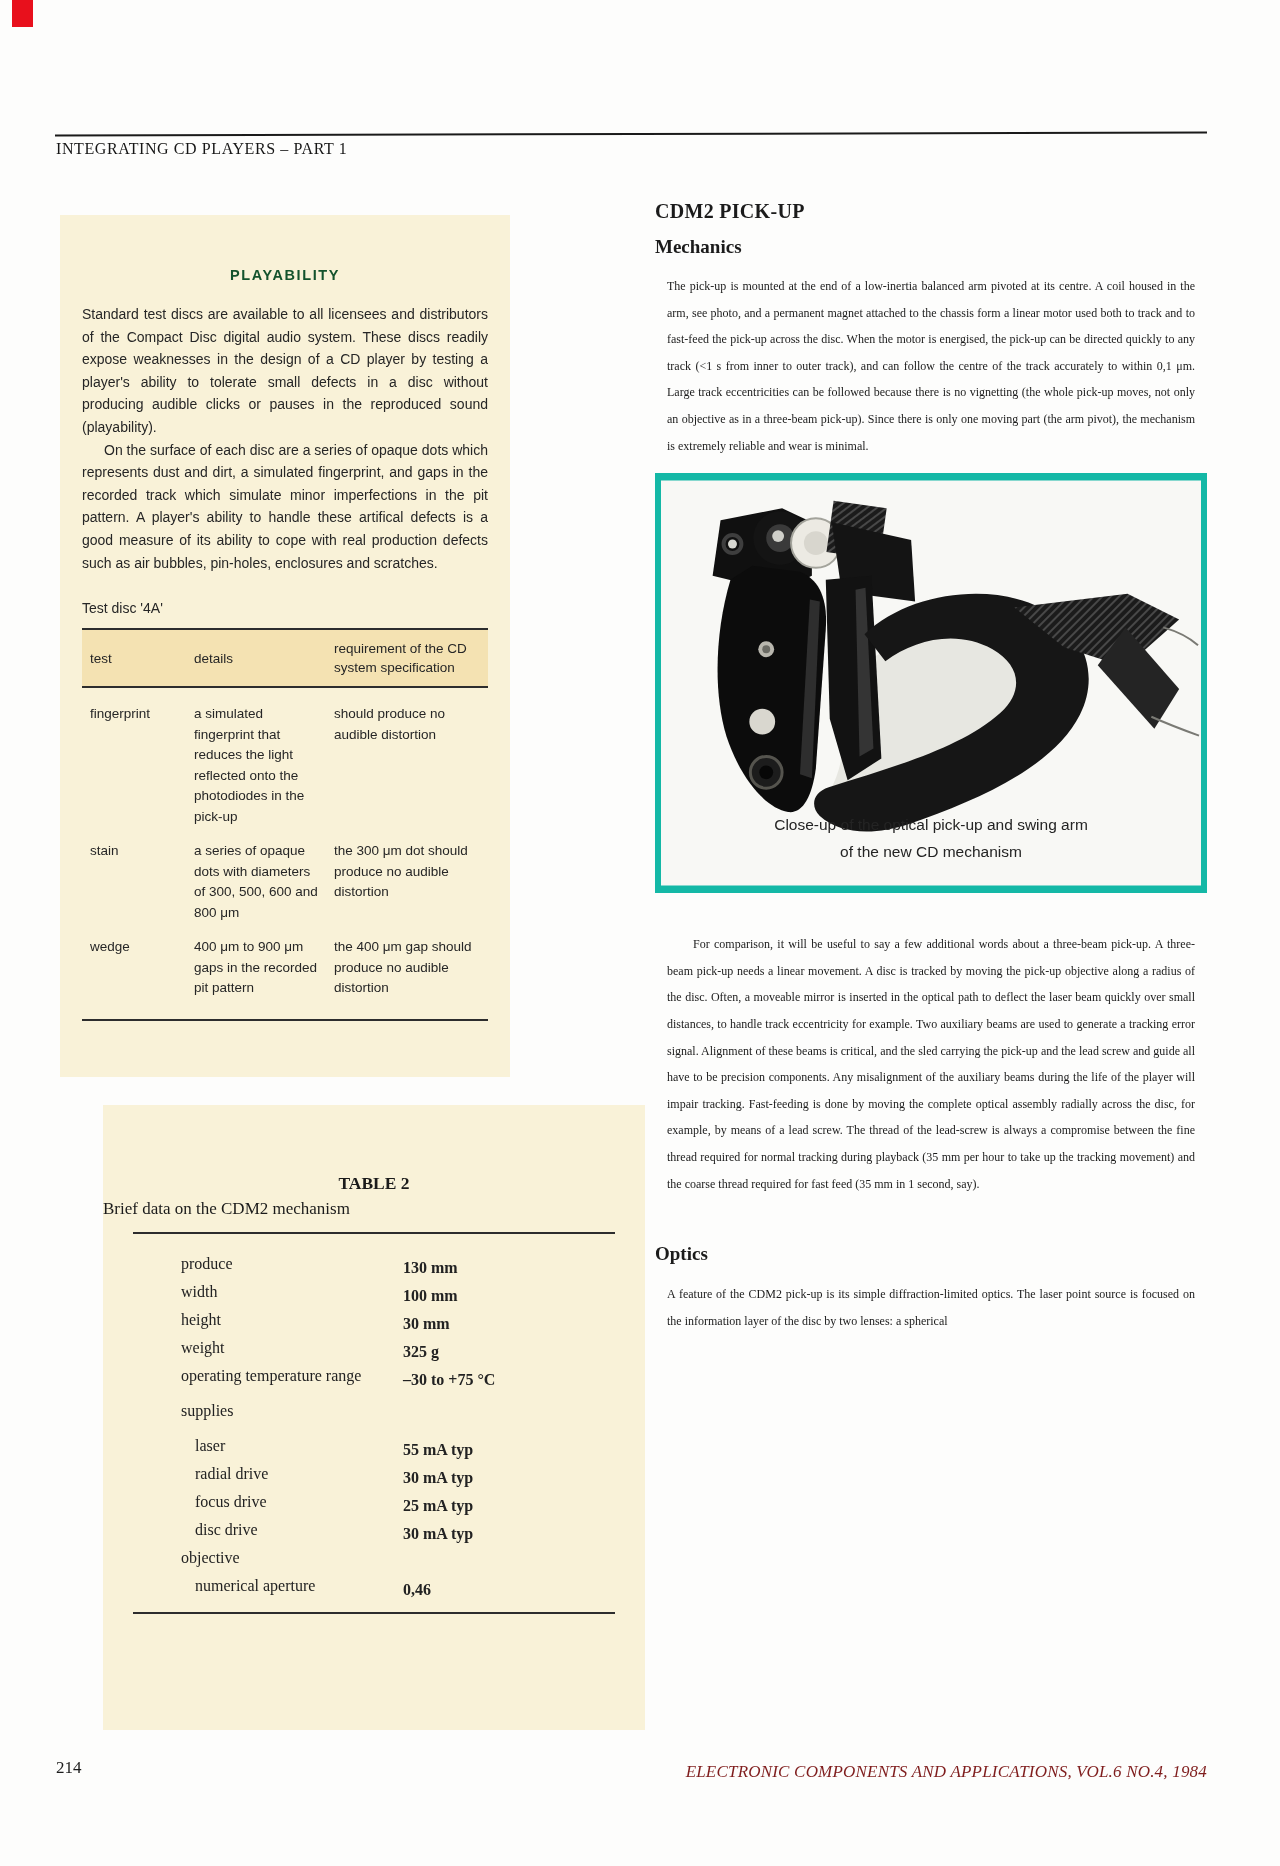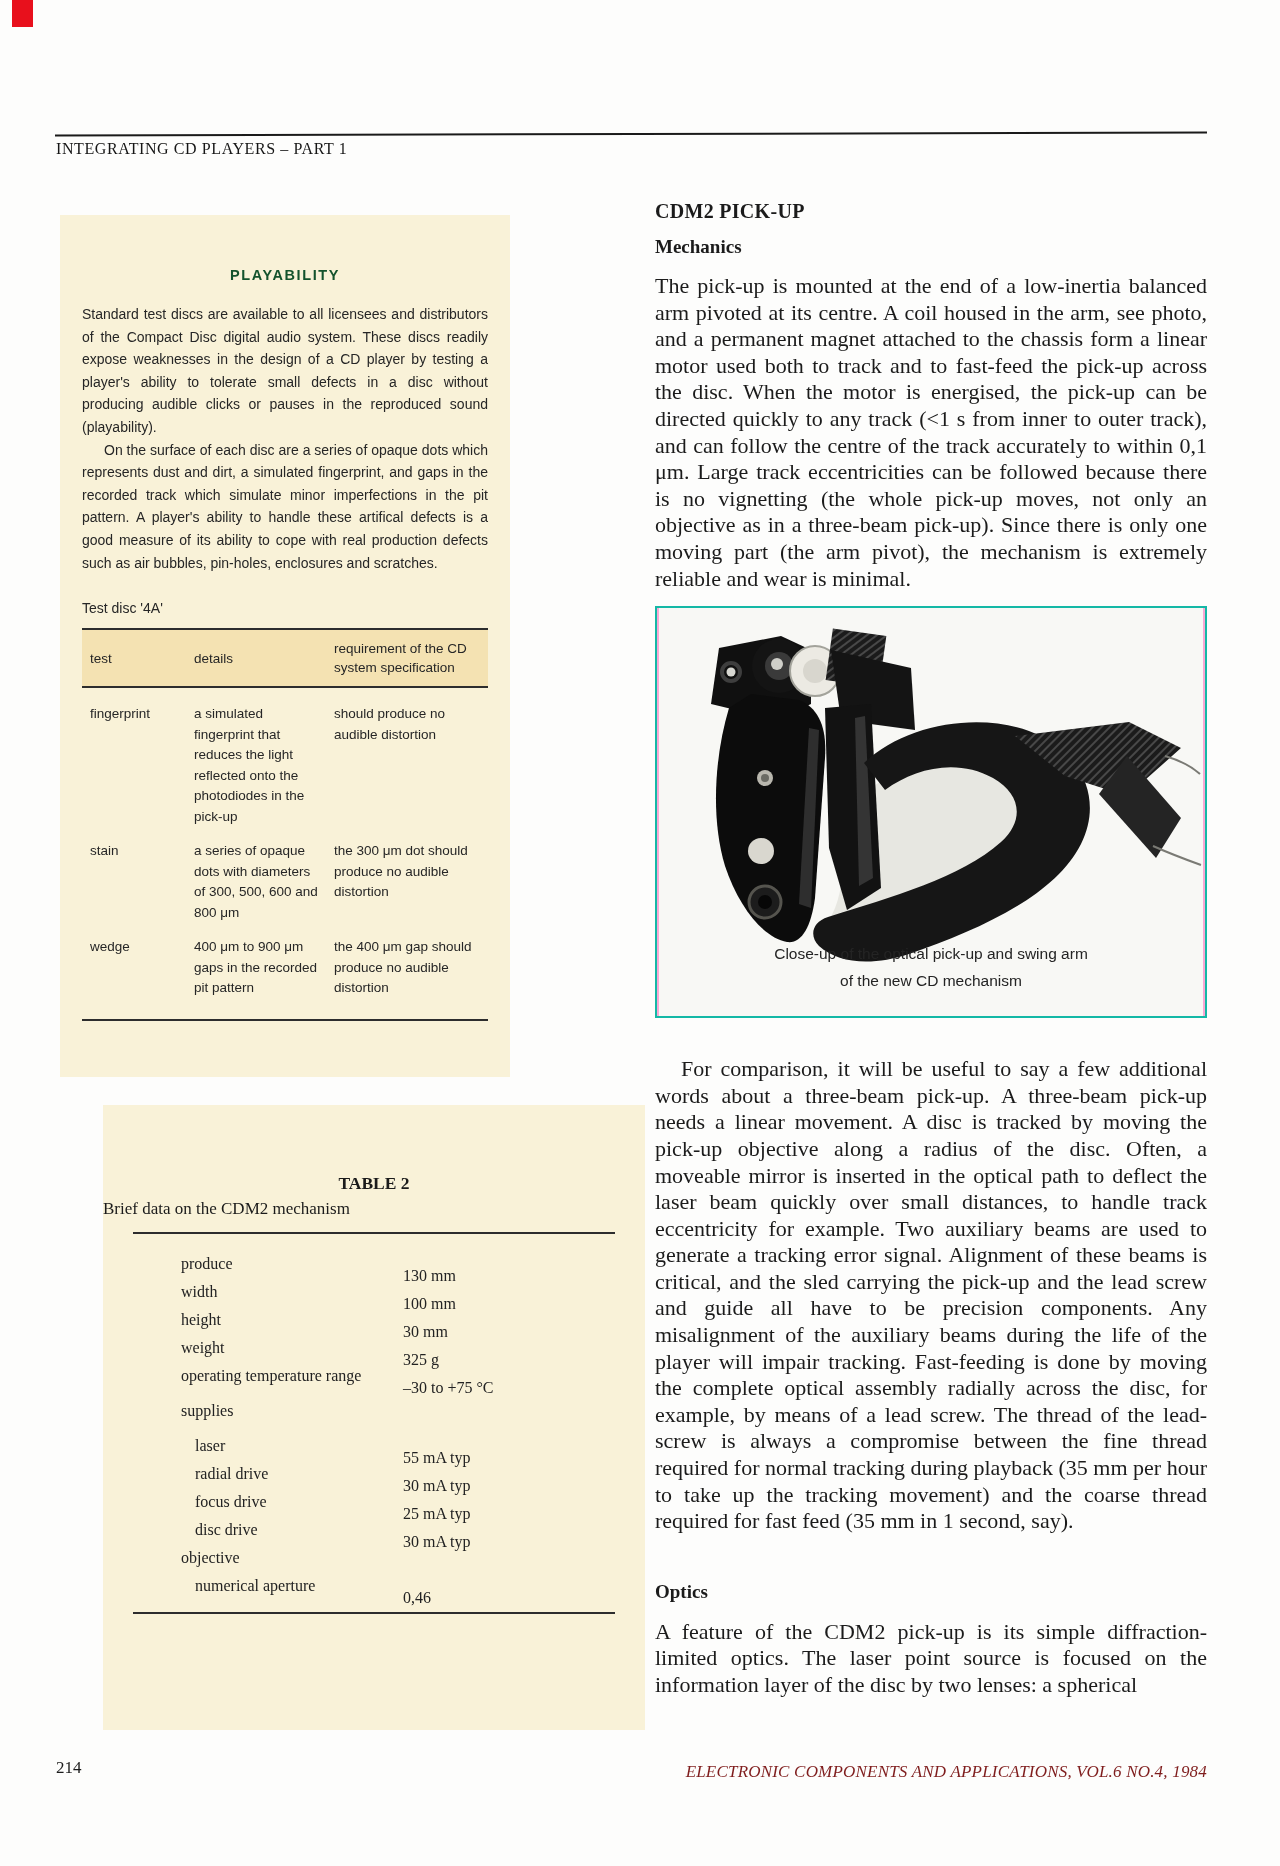--- a/index.html
+++ b/index.html
@@ -59,39 +59,39 @@
   .t2-subtitle{
     text-align:left;font-family:"Liberation Serif",serif;font-weight:normal;
     font-size:17px;color:#1b1b1b;margin:5px 0 0;
   }
   .t2-rule{height:2px;background:#2d2d2d;margin:13px 30px 0;}
   .t2-rows{margin:16px 30px 0;font-family:"Liberation Serif",serif;font-size:16px;color:#222;}
   .t2-row{position:relative;line-height:28px;}
   .t2-row .t2-label{padding-left:48px;}
   .t2-row.sub .t2-label{padding-left:62px;}
   .t2-row.gap{margin-top:7px;}
-  .t2-row .t2-value{position:absolute;left:270px;top:12px;white-space:nowrap;}
+  .t2-row .t2-value{position:absolute;left:270px;top:4px;white-space:nowrap;font-weight:bold;}
   .t2-rule.bottom{margin-top:12px;}
 
   
   .rightcol{
     position:absolute;left:655px;top:200px;width:552px;
     font-family:"Liberation Serif",serif;color:#1b1b1b;
   }
   .sec-title{font-size:20px;font-weight:bold;margin:0 0 13px;letter-spacing:0.3px;}
   .sub-title{font-size:19px;font-weight:bold;margin:0 0 15px;}
-  .body-para{font-size:22px;line-height:26.6px;text-align:justify;margin:0;}
+  .body-para{font-size:12px;line-height:26.6px;text-align:justify;margin:12px;}
   .body-para.indented{text-indent:26px;}
   .comp-para{margin-top:38px;}
   .optics-h{margin-top:46px;margin-bottom:0;}
   .optics-p{margin-top:16px;}
 
   .photo-figure{
-    margin:14px 0 0;border:2px solid #14b8a6;height:408px;position:relative;
-    background:#f9a8d4;box-sizing:content-box;
+    margin:14px 0 0;border:6px solid #14b8a6;height:408px;position:relative;
+    background:#14b8a6;box-sizing:content-box;
   }
   .photo-figure svg{display:block;width:100%;height:100%;}
   .photo-caption{
     position:absolute;left:0;right:0;bottom:22px;text-align:center;
     font-family:"Liberation Sans",sans-serif;font-size:15.5px;line-height:27px;color:#242424;
   }
 
   
   .footer-page-num{
     position:absolute;left:56px;top:1758px;

